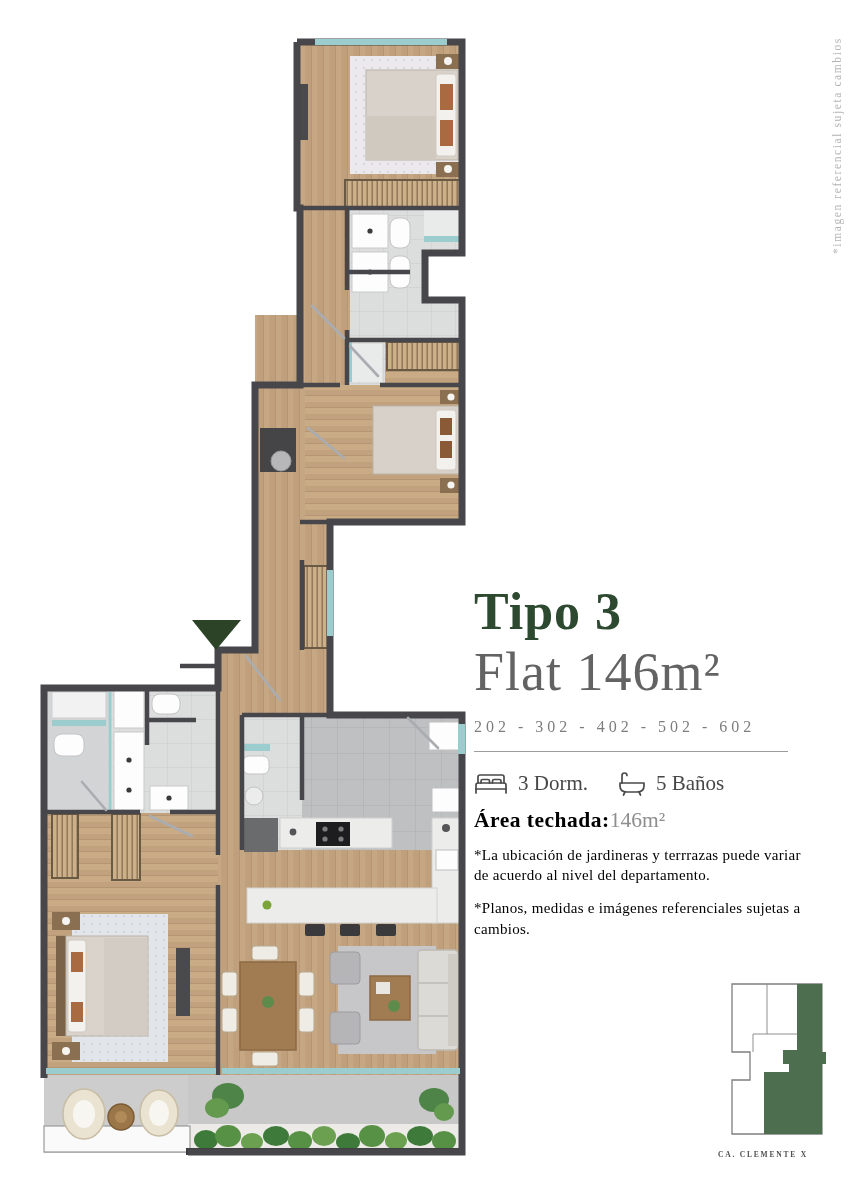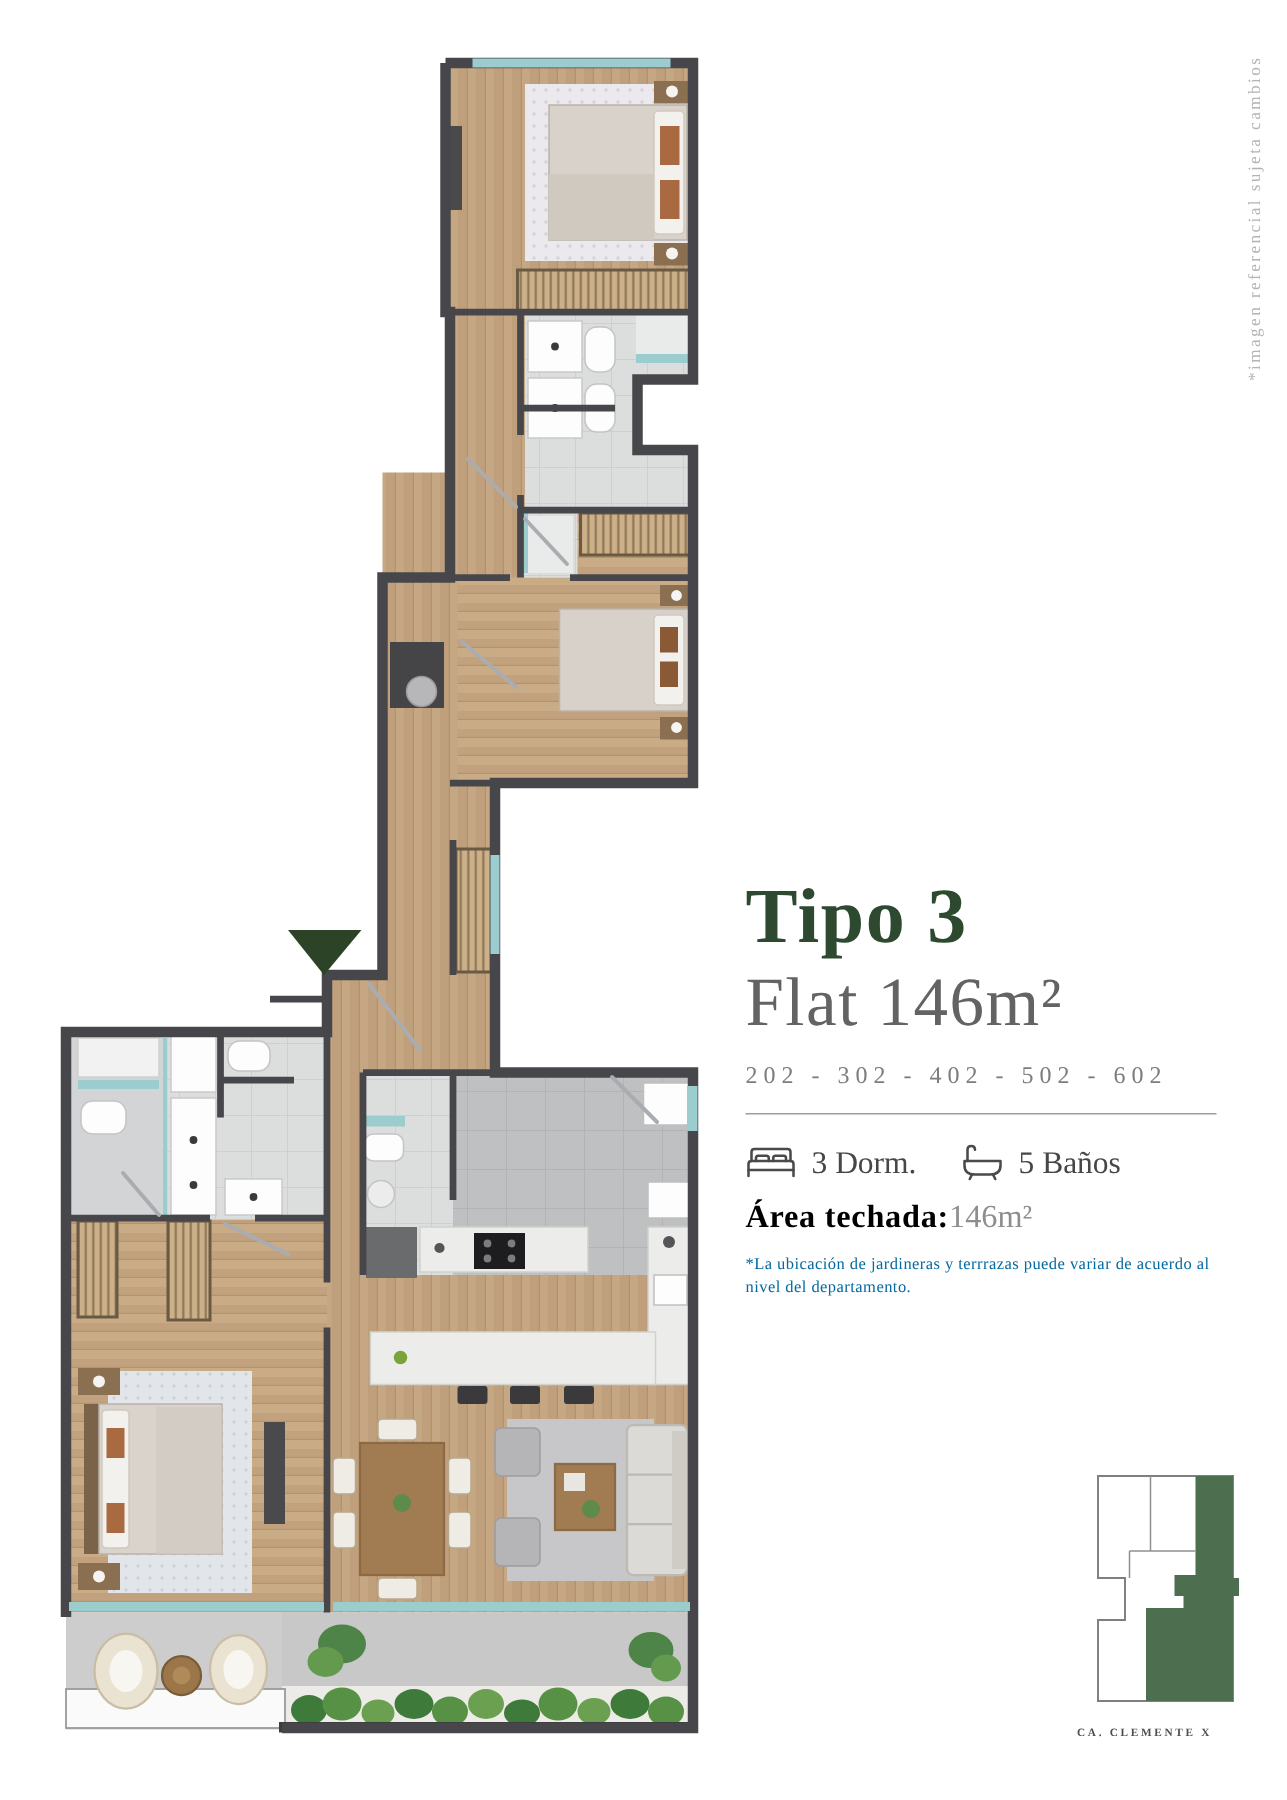--- a/index.html
+++ b/index.html
@@ -3,32 +3,32 @@
 <meta charset="utf-8">
 <style>
   html,body{margin:0;padding:0;}
   body{
     width:858px;height:1200px;position:relative;overflow:hidden;
     background:#ffffff;font-family:"Liberation Serif", serif;
   }
   svg{display:block;}
   .plan-svg{position:absolute;left:0;top:0;}
   
-  .info{position:absolute;left:497px;top:586px;width:322px;}
+  .info{position:absolute;left:474px;top:586px;width:322px;}
   .title{font-size:52px;font-weight:700;color:#2d4a30;margin:0;line-height:1;letter-spacing:1px;}
-  .subtitle{font-size:46px;font-weight:400;color:#636363;margin:6px 0 0;line-height:1.05;letter-spacing:1px;}
+  .subtitle{font-size:54px;font-weight:400;color:#636363;margin:6px 0 0;line-height:1.05;letter-spacing:1px;}
   .units{font-size:16px;color:#7d7d7d;letter-spacing:4px;margin-top:17px;white-space:nowrap;}
   .divider{border:none;border-top:1px solid #9d9d9d;margin:15px 0 0;width:314px;}
   .features{display:flex;gap:30px;align-items:center;margin-top:19px;color:#474747;font-size:21px;}
   .feature{display:flex;align-items:center;gap:10px;}
   .feature svg{flex:0 0 auto;}
   .area{margin-top:11px;font-size:21.5px;}
   .area-label{font-weight:700;color:#000000;letter-spacing:.5px;}
   .area-value{color:#8e8e8e;margin-top:36px;}
-  .disclaimer{margin:12px 0 0;font-size:11px;color:#0369a1;line-height:1.38;width:332px;letter-spacing:.3px;}
+  .disclaimer{margin:12px 0 0;font-size:15px;color:#000000;line-height:1.38;width:332px;letter-spacing:.3px;}
   
   .side-note{
     position:absolute;top:24px;right:15px;height:230px;
     writing-mode:vertical-rl;transform:rotate(180deg);
     font-size:11.5px;color:#b4b4b4;letter-spacing:1.6px;white-space:nowrap;
   }
   
   .keyplan{position:absolute;left:726px;top:976px;}
   .keyplan-caption{
     position:absolute;left:718px;top:1150px;width:116px;text-align:left;
@@ -318,20 +318,21 @@
         <path d="M2,12 H26 V15 Q26,21 19,21 H9 Q2,21 2,15 Z"></path>
         <path d="M7,21 L5.5,24 M21,21 L22.5,24"></path>
       </svg>
       <span>5 Baños</span>
     </div>
   </div>
   <div class="area">
     <span class="area-label">Área techada:</span><span class="area-value">146m²</span>
   </div>
   <p class="disclaimer">*La ubicación de jardineras y terrrazas puede variar de acuerdo al nivel del departamento.</p>
+  <p class="disclaimer">*Planos, medidas e imágenes referenciales sujetas a cambios.</p>
 </div>
 
 <div class="side-note">*imagen referencial sujeta cambios</div>
 
 <svg class="keyplan" width="100" height="164" viewBox="0 0 100 164" aria-hidden="true">
   <path d="M6,8 H96 V158 H6 V104 H24 V76 H6 Z" fill="#ffffff" stroke="#7f7f7f" stroke-width="1.3"></path>
   <path d="M71,8 H96 V158 H38 V96 H63 V88 H57 V74 H71 Z" fill="#4e6e50"></path>
   <rect x="94" y="76" width="6" height="12" fill="#4e6e50"></rect>
   <g stroke="#8f8f8f" stroke-width="1" fill="none">
     <line x1="41" y1="8" x2="41" y2="58"></line>

